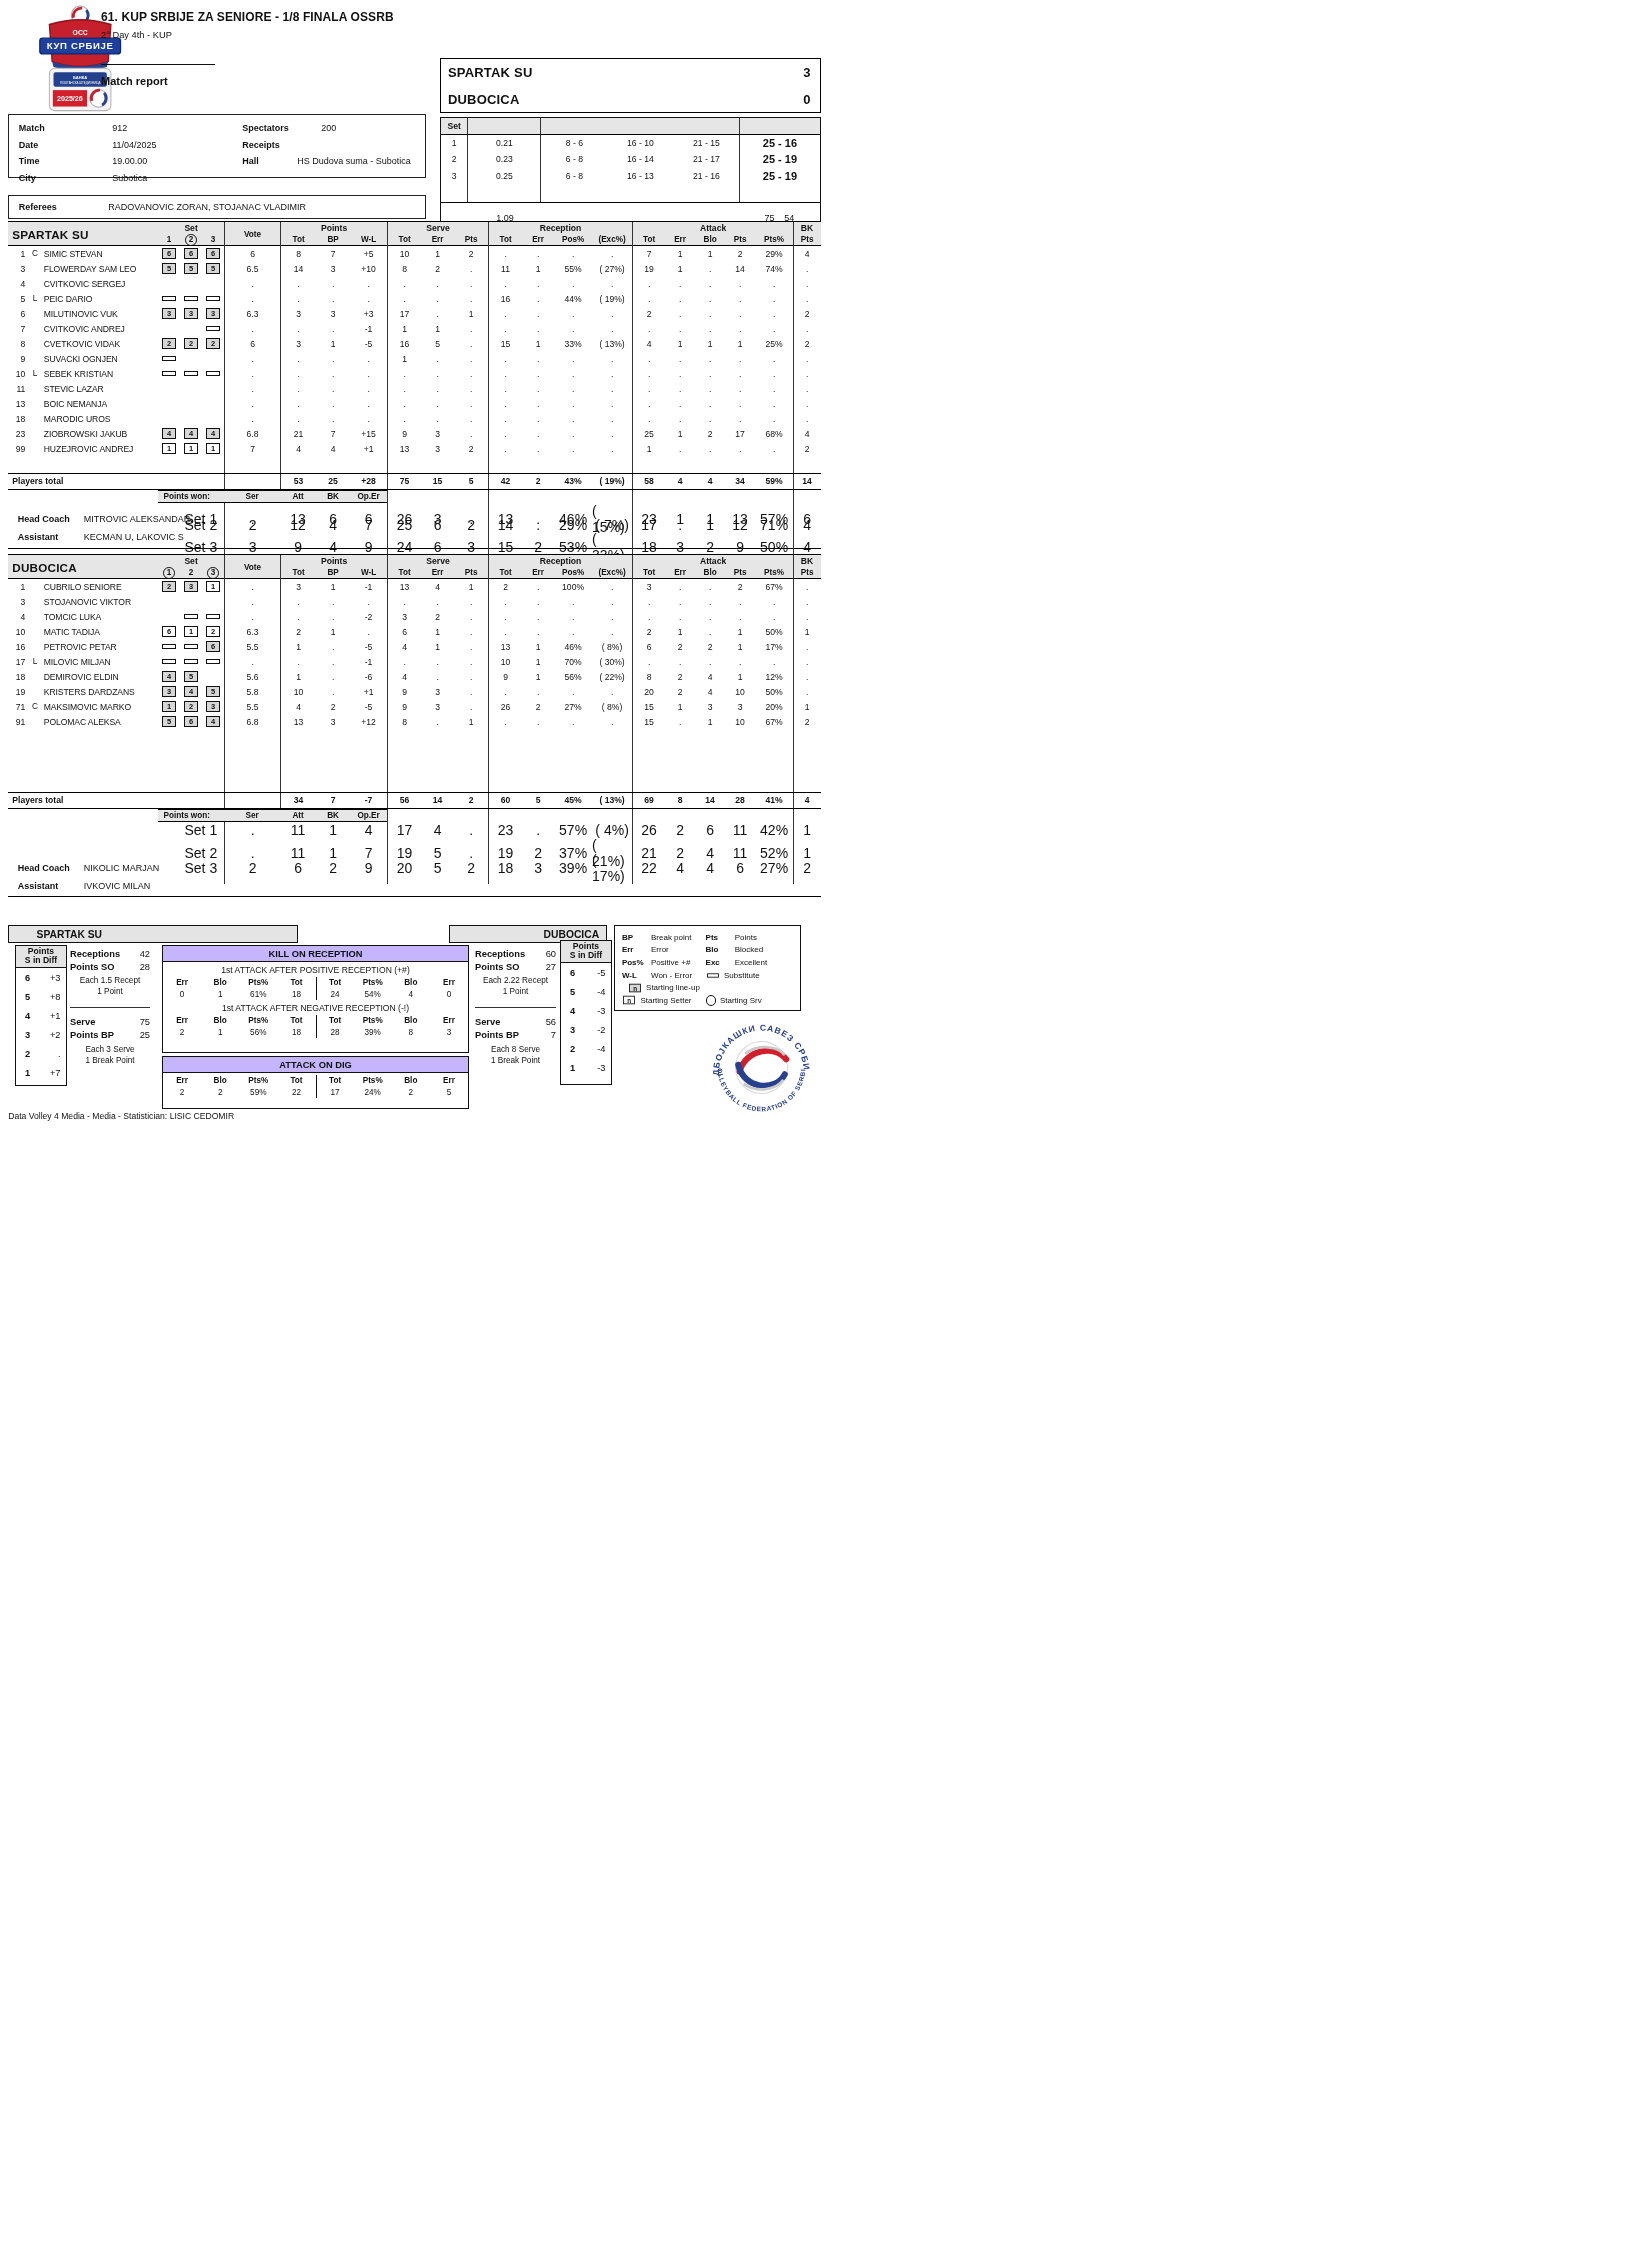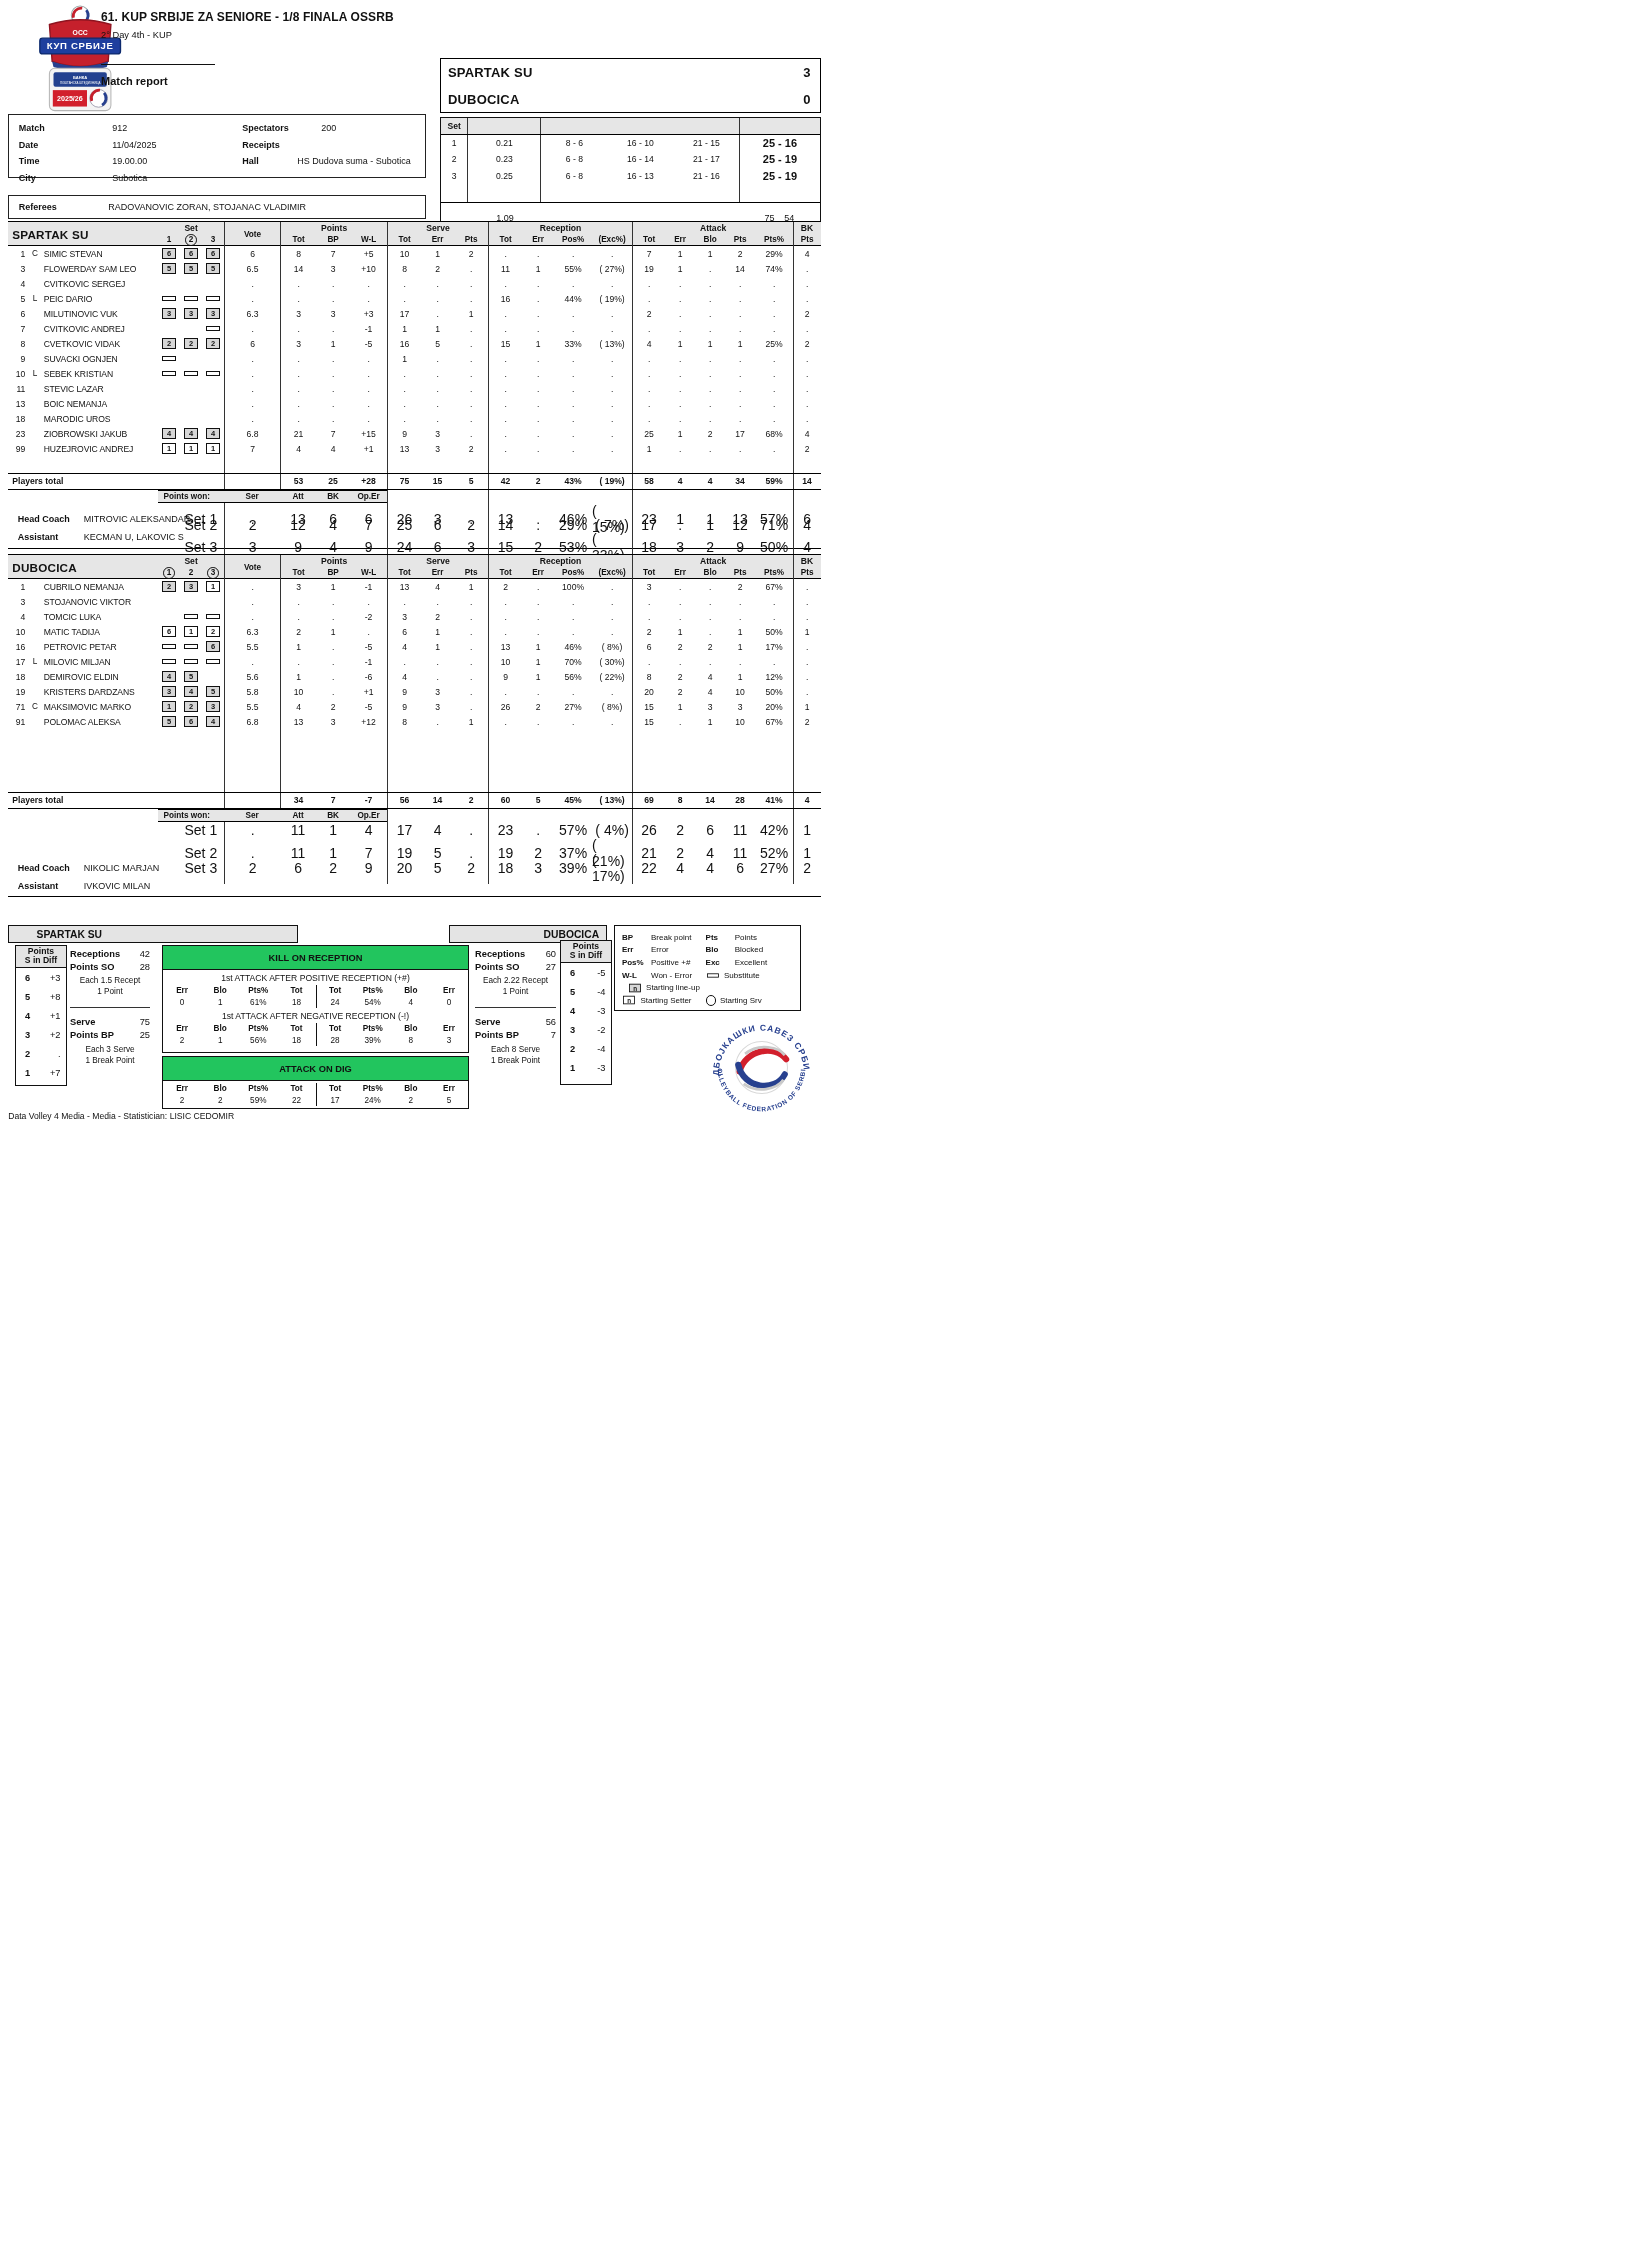--- a/index.html
+++ b/index.html
@@ -75,21 +75,21 @@
   .sdiff-h { background:#e4e4e4; border-bottom:1px solid #111; text-align:center; font-weight:bold; font-size:8.6px; padding:1.4px 0 2.1px; line-height:9px; }
   .sdiff-r { display:grid; grid-template-columns:23px 1fr; height:19px; font-size:9.3px; padding-right:5.5px; }
   .sdiff-r .n { display:flex; align-items:center; justify-content:center; font-weight:bold; }
   .sdiff-r .d { display:flex; align-items:center; justify-content:flex-end; }
   .stats { font-size:9.3px; }
   .stats .srow { display:flex; justify-content:space-between; line-height:13px; }
   .stats .srow b { font-weight:bold; }
   .stats .note { text-align:center; font-size:8.2px; line-height:11px; margin-top:1.4px; }
   .stats hr { border:none; border-top:0.8px solid #333; margin:9.6px 0 8.2px; }
   .kbox { border:1px solid #111; }
-  .kband { background:#22c55e; border-bottom:1px solid #111; height:24px; display:flex; align-items:center; justify-content:center; font-weight:bold; font-size:9.3px; }
+  .kband { background:#c4b5fd; border-bottom:1px solid #111; height:16px; display:flex; align-items:center; justify-content:center; font-weight:bold; font-size:9.3px; }
   .ksub { text-align:center; font-size:8.6px; margin-top:2.7px; }
   .kgrid { display:grid; grid-template-columns:repeat(8,1fr); font-size:8.2px; }
   .kgrid > div { display:flex; align-items:center; justify-content:center; height:11.7px; }
   .kgrid .mid { border-left:1px solid #111; }
   .kgrid.kh { font-weight:bold; margin-top:2.1px; }
   .legend { border:1px solid #111; padding:4.8px 4.1px 2.7px 6.9px; display:grid; grid-template-columns:1fr 1.08fr; grid-template-rows:repeat(6,12.7px); font-size:8px; }
   .litem { display:flex; align-items:center; gap:4.1px; white-space:nowrap; }
   .litem .k { font-weight:bold; min-width:25px; }
   .litem .bx { transform:scale(.85); }
   .lcirc { width:10.3px; height:10.3px; border:0.9px solid #111; border-radius:50%; display:inline-block; }
@@ -811,21 +811,21 @@
         <div class="sub" style="grid-area: 2 / 19;">Err</div>
         <div class="sub" style="grid-area: 2 / 20;">Blo</div>
         <div class="sub" style="grid-area: 2 / 21;">Pts</div>
         <div class="sub" style="grid-area: 2 / 22;">Pts%</div>
         <div class="g bl" style="grid-area: 1 / 23;">BK</div>
         <div class="sub bl" style="grid-area: 2 / 23;">Pts</div>
       </div>
       <div class="trow p-row">
         <div class="c c-num">1</div>
         <div class="c c-role"></div>
-        <div class="c c-name">CUBRILO NEMANJA</div>
+        <div class="c c-name">CUBRILO SENIORE</div>
         <div class="c">
           <div class="bx s">2</div>
         </div>
         <div class="c">
           <div class="bx s">3</div>
         </div>
         <div class="c">
           <div class="bx t">1</div>
         </div>
         <div class="c c-v bl">.</div>

